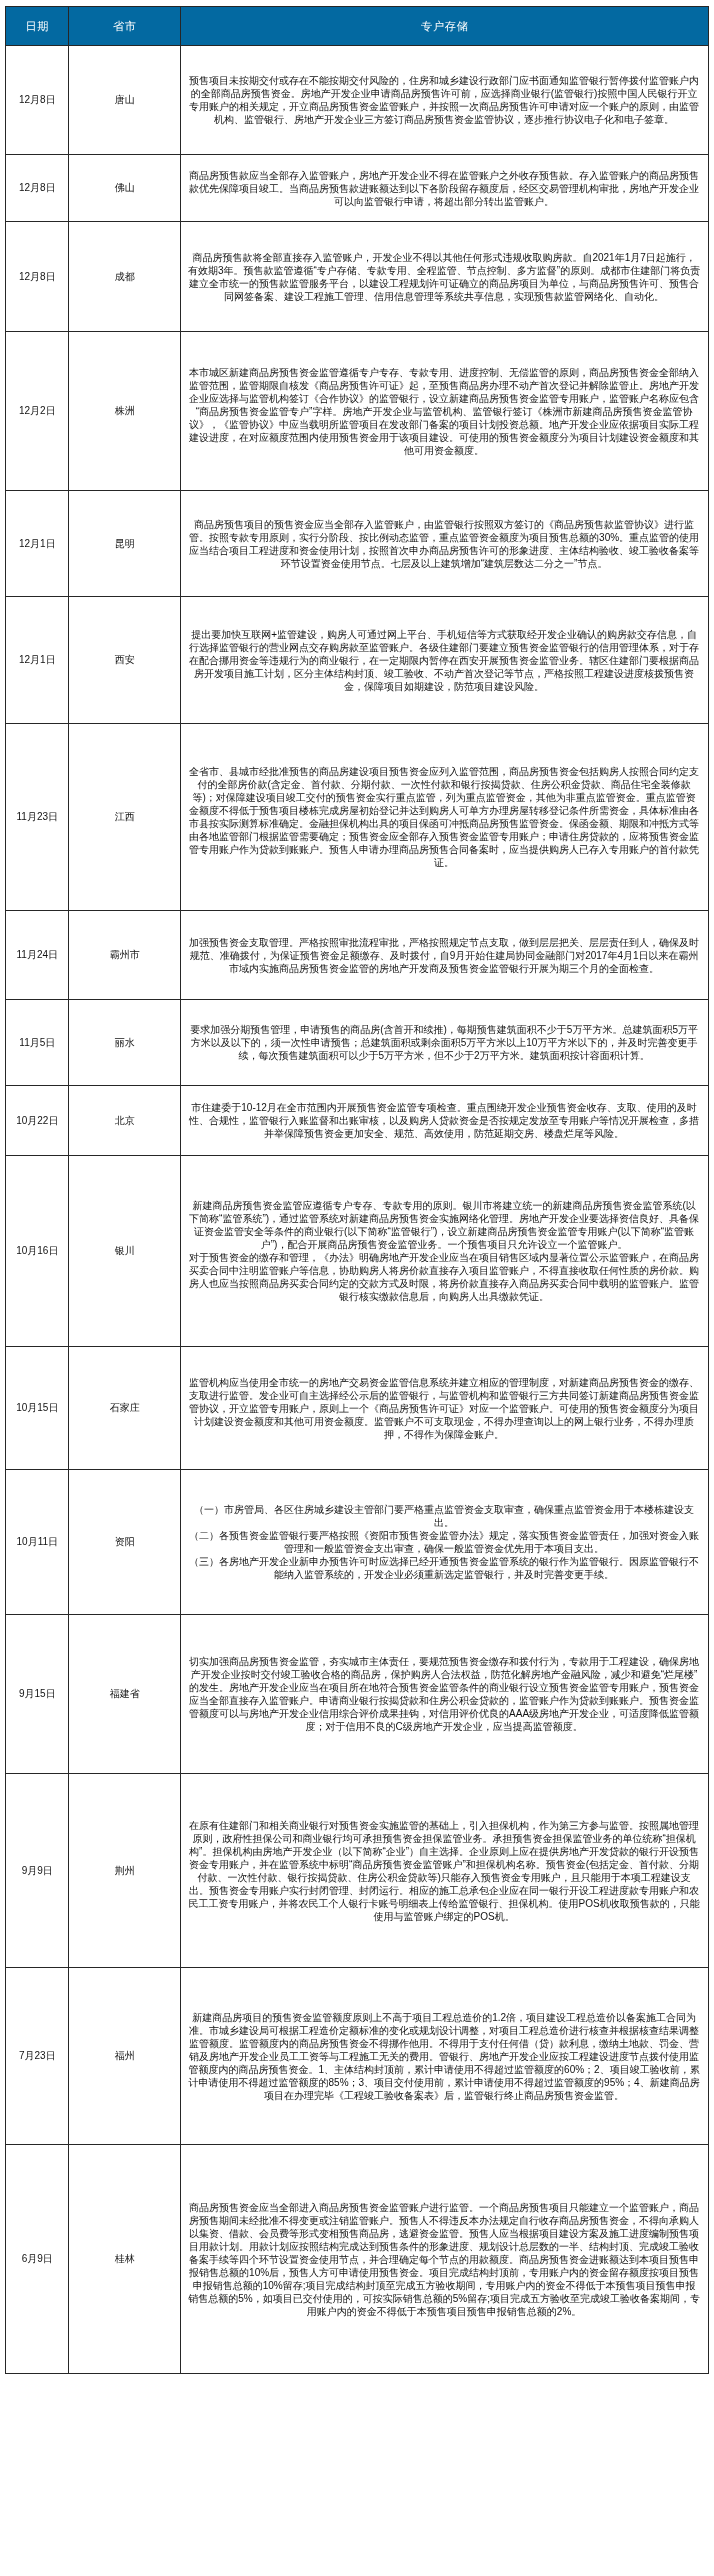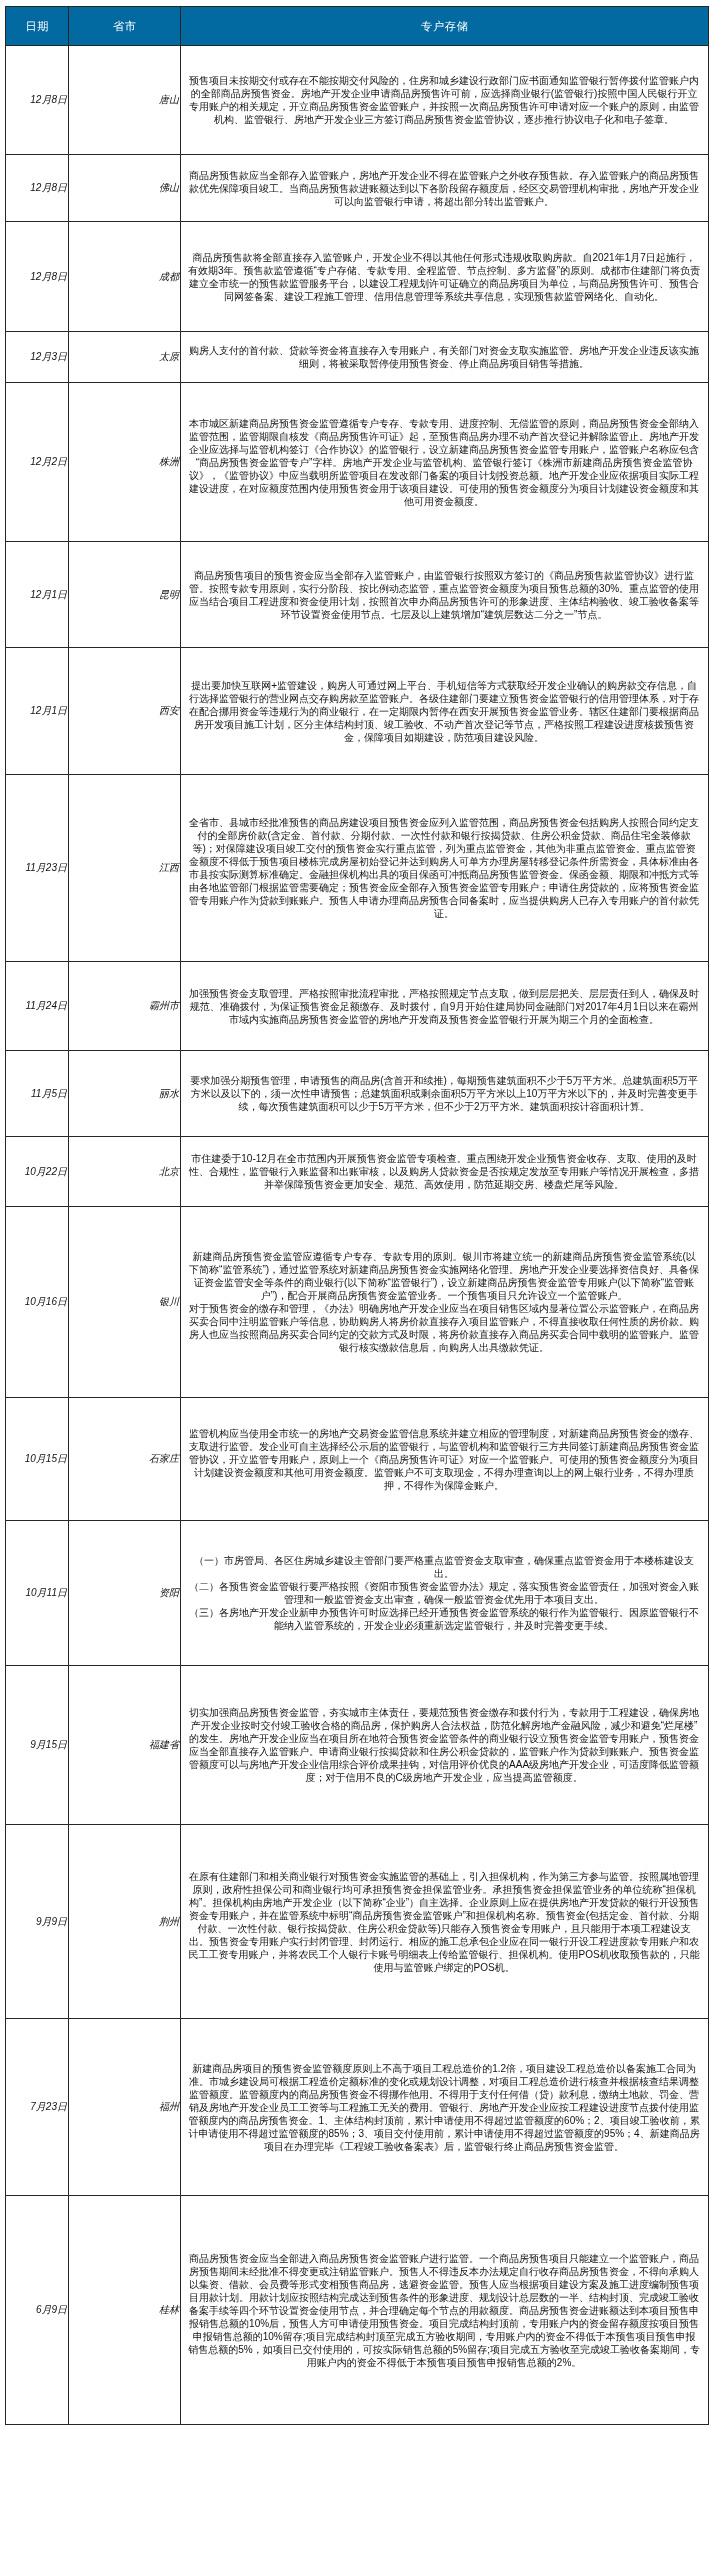--- a/index.html
+++ b/index.html
@@ -19,26 +19,25 @@
     background:#0369a1;
     color:#ffffff;
     font-size:11.2px;
     font-weight:normal;
     height:39px;
     text-align:center;
     vertical-align:middle;
     letter-spacing:0.7px;
   }
   td.cell-date, td.cell-region {
-    text-align:right;
+    text-align:center;
     vertical-align:middle;
     font-size:10px;
     color:#111111;
     padding:1.3px;
-    font-style:italic;
   }
   td.cell-content {
     font-size:10px;
     line-height:13px;
     color:#111111;
     text-align:center;
     vertical-align:middle;
     padding:5.3px 8px 5.3px 6.6px;
     white-space:pre-line;
     word-break:break-all;
@@ -69,25 +68,20 @@
       </tr>
       <tr style="height:67px">
         <td class="cell-date">12月8日</td>
         <td class="cell-region">佛山</td>
         <td class="cell-content">商品房预售款应当全部存入监管账户，房地产开发企业不得在监管账户之外收存预售款。存入监管账户的商品房预售款优先保障项目竣工。当商品房预售款进账额达到以下各阶段留存额度后，经区交易管理机构审批，房地产开发企业可以向监管银行申请，将超出部分转出监管账户。</td>
       </tr>
       <tr style="height:110px">
         <td class="cell-date">12月8日</td>
         <td class="cell-region">成都</td>
         <td class="cell-content">商品房预售款将全部直接存入监管账户，开发企业不得以其他任何形式违规收取购房款。自2021年1月7日起施行，有效期3年。预售款监管遵循“专户存储、专款专用、全程监管、节点控制、多方监督”的原则。成都市住建部门将负责建立全市统一的预售款监管服务平台，以建设工程规划许可证确立的商品房项目为单位，与商品房预售许可、预售合同网签备案、建设工程施工管理、信用信息管理等系统共享信息，实现预售款监管网络化、自动化。</td>
-      </tr>
-      <tr style="height:51px">
-        <td class="cell-date">12月3日</td>
-        <td class="cell-region">太原</td>
-        <td class="cell-content">购房人支付的首付款、贷款等资金将直接存入专用账户，有关部门对资金支取实施监管。房地产开发企业违反该实施细则，将被采取暂停使用预售资金、停止商品房项目销售等措施。</td>
       </tr>
       <tr style="height:159px">
         <td class="cell-date">12月2日</td>
         <td class="cell-region">株洲</td>
         <td class="cell-content">本市城区新建商品房预售资金监管遵循专户专存、专款专用、进度控制、无偿监管的原则，商品房预售资金全部纳入监管范围，监管期限自核发《商品房预售许可证》起，至预售商品房办理不动产首次登记并解除监管止。房地产开发企业应选择与监管机构签订《合作协议》的监管银行，设立新建商品房预售资金监管专用账户，监管账户名称应包含“商品房预售资金监管专户”字样。房地产开发企业与监管机构、监管银行签订《株洲市新建商品房预售资金监管协议》，《监管协议》中应当载明所监管项目在发改部门备案的项目计划投资总额。地产开发企业应依据项目实际工程建设进度，在对应额度范围内使用预售资金用于该项目建设。可使用的预售资金额度分为项目计划建设资金额度和其他可用资金额度。</td>
       </tr>
       <tr style="height:106px">
         <td class="cell-date">12月1日</td>
         <td class="cell-region">昆明</td>
         <td class="cell-content">商品房预售项目的预售资金应当全部存入监管账户，由监管银行按照双方签订的《商品房预售款监管协议》进行监管。按照专款专用原则，实行分阶段、按比例动态监管，重点监管资金额度为项目预售总额的30%。重点监管的使用应当结合项目工程进度和资金使用计划，按照首次申办商品房预售许可的形象进度、主体结构验收、竣工验收备案等环节设置资金使用节点。七层及以上建筑增加“建筑层数达二分之一”节点。</td>

